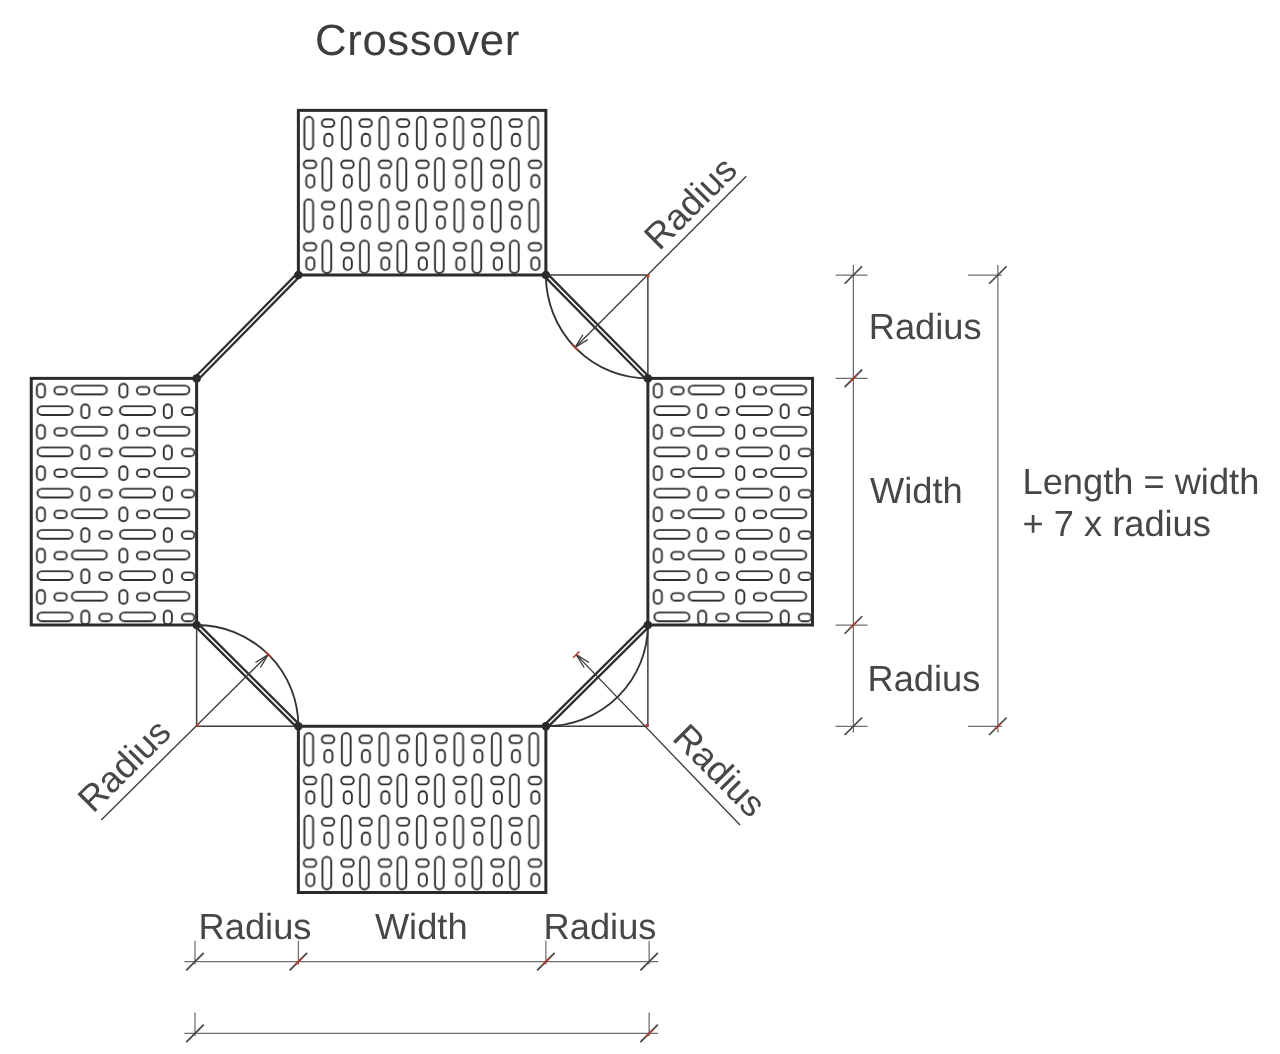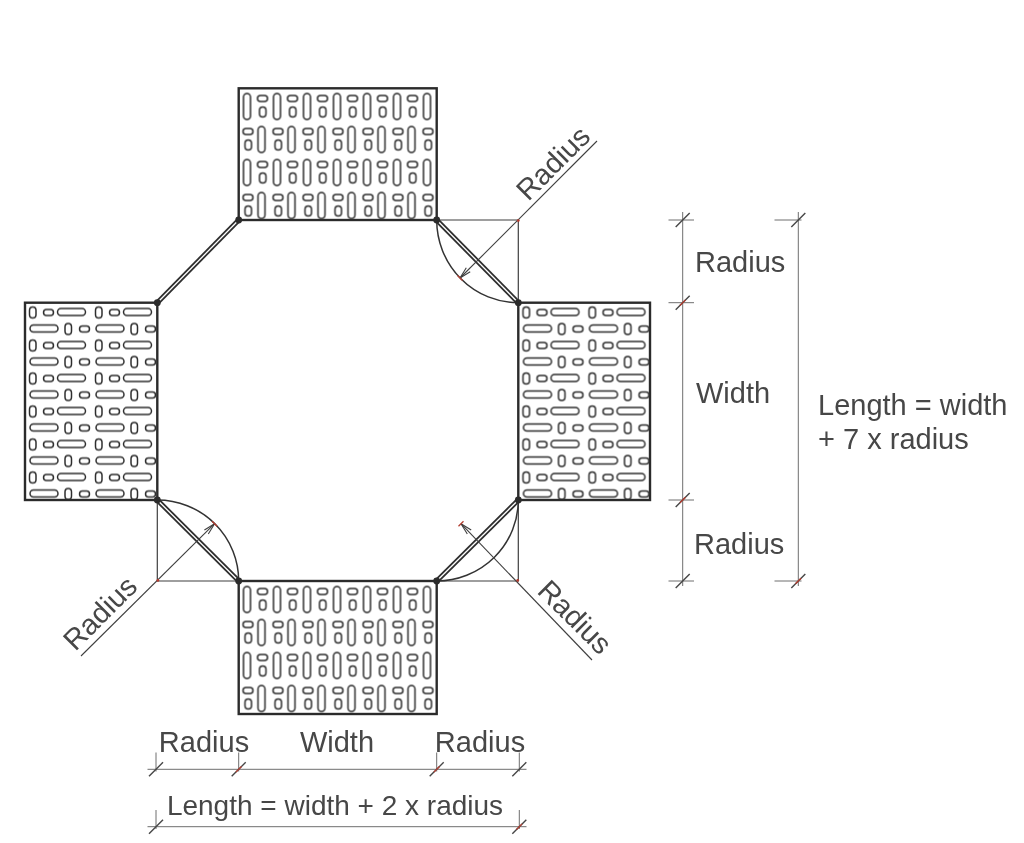--- a/index.html
+++ b/index.html
@@ -170,32 +170,32 @@
         <line x1="512.3" y1="833.7" x2="526.3" y2="819.7"></line>
       </g>
       <g stroke="#b23b2e" stroke-width="1.3">
         <line x1="235.9" y1="772.1" x2="241.5" y2="766.5"></line>
         <line x1="433.9" y1="772.1" x2="439.5" y2="766.5"></line>
         <line x1="516.5" y1="829.5" x2="522.1" y2="823.9"></line>
       </g>
     </g>
   </svg>
 
+  <div id="title">Crossover</div>
 
   <div class="lbl rot ccw" style="left:483px;top:145px;">Radius</div>
   <div class="lbl rot ccw" style="left:30px;top:595px;">Radius</div>
   <div class="lbl rot cw" style="left:505px;top:599px;">Radius</div>
 
   <div class="lbl" style="left:695px;top:246px;">Radius</div>
   <div class="lbl" style="left:696px;top:377px;">Width</div>
   <div class="lbl" style="left:694px;top:528px;">Radius</div>
 
-  <div class="lbl" id="r-formula" style="left:818px;top:369px;margin-top:19px;">
+  <div class="lbl" id="r-formula" style="left:818px;top:369px;">
     <div>Length = width</div>
     <div>+ 7 x radius</div>
   </div>
 
   <div class="lbl center" style="left:154px;top:726px;width:100px;">Radius</div>
   <div class="lbl center" style="left:287px;top:726px;width:100px;">Width</div>
   <div class="lbl center" style="left:430px;top:726px;width:100px;">Radius</div>
-  <div class="lbl center" id="b-formula" style="left:135px;top:790px;width:400px;">Length = width + 2 x radius</div>
 
 </div>
 
 </body></html>

